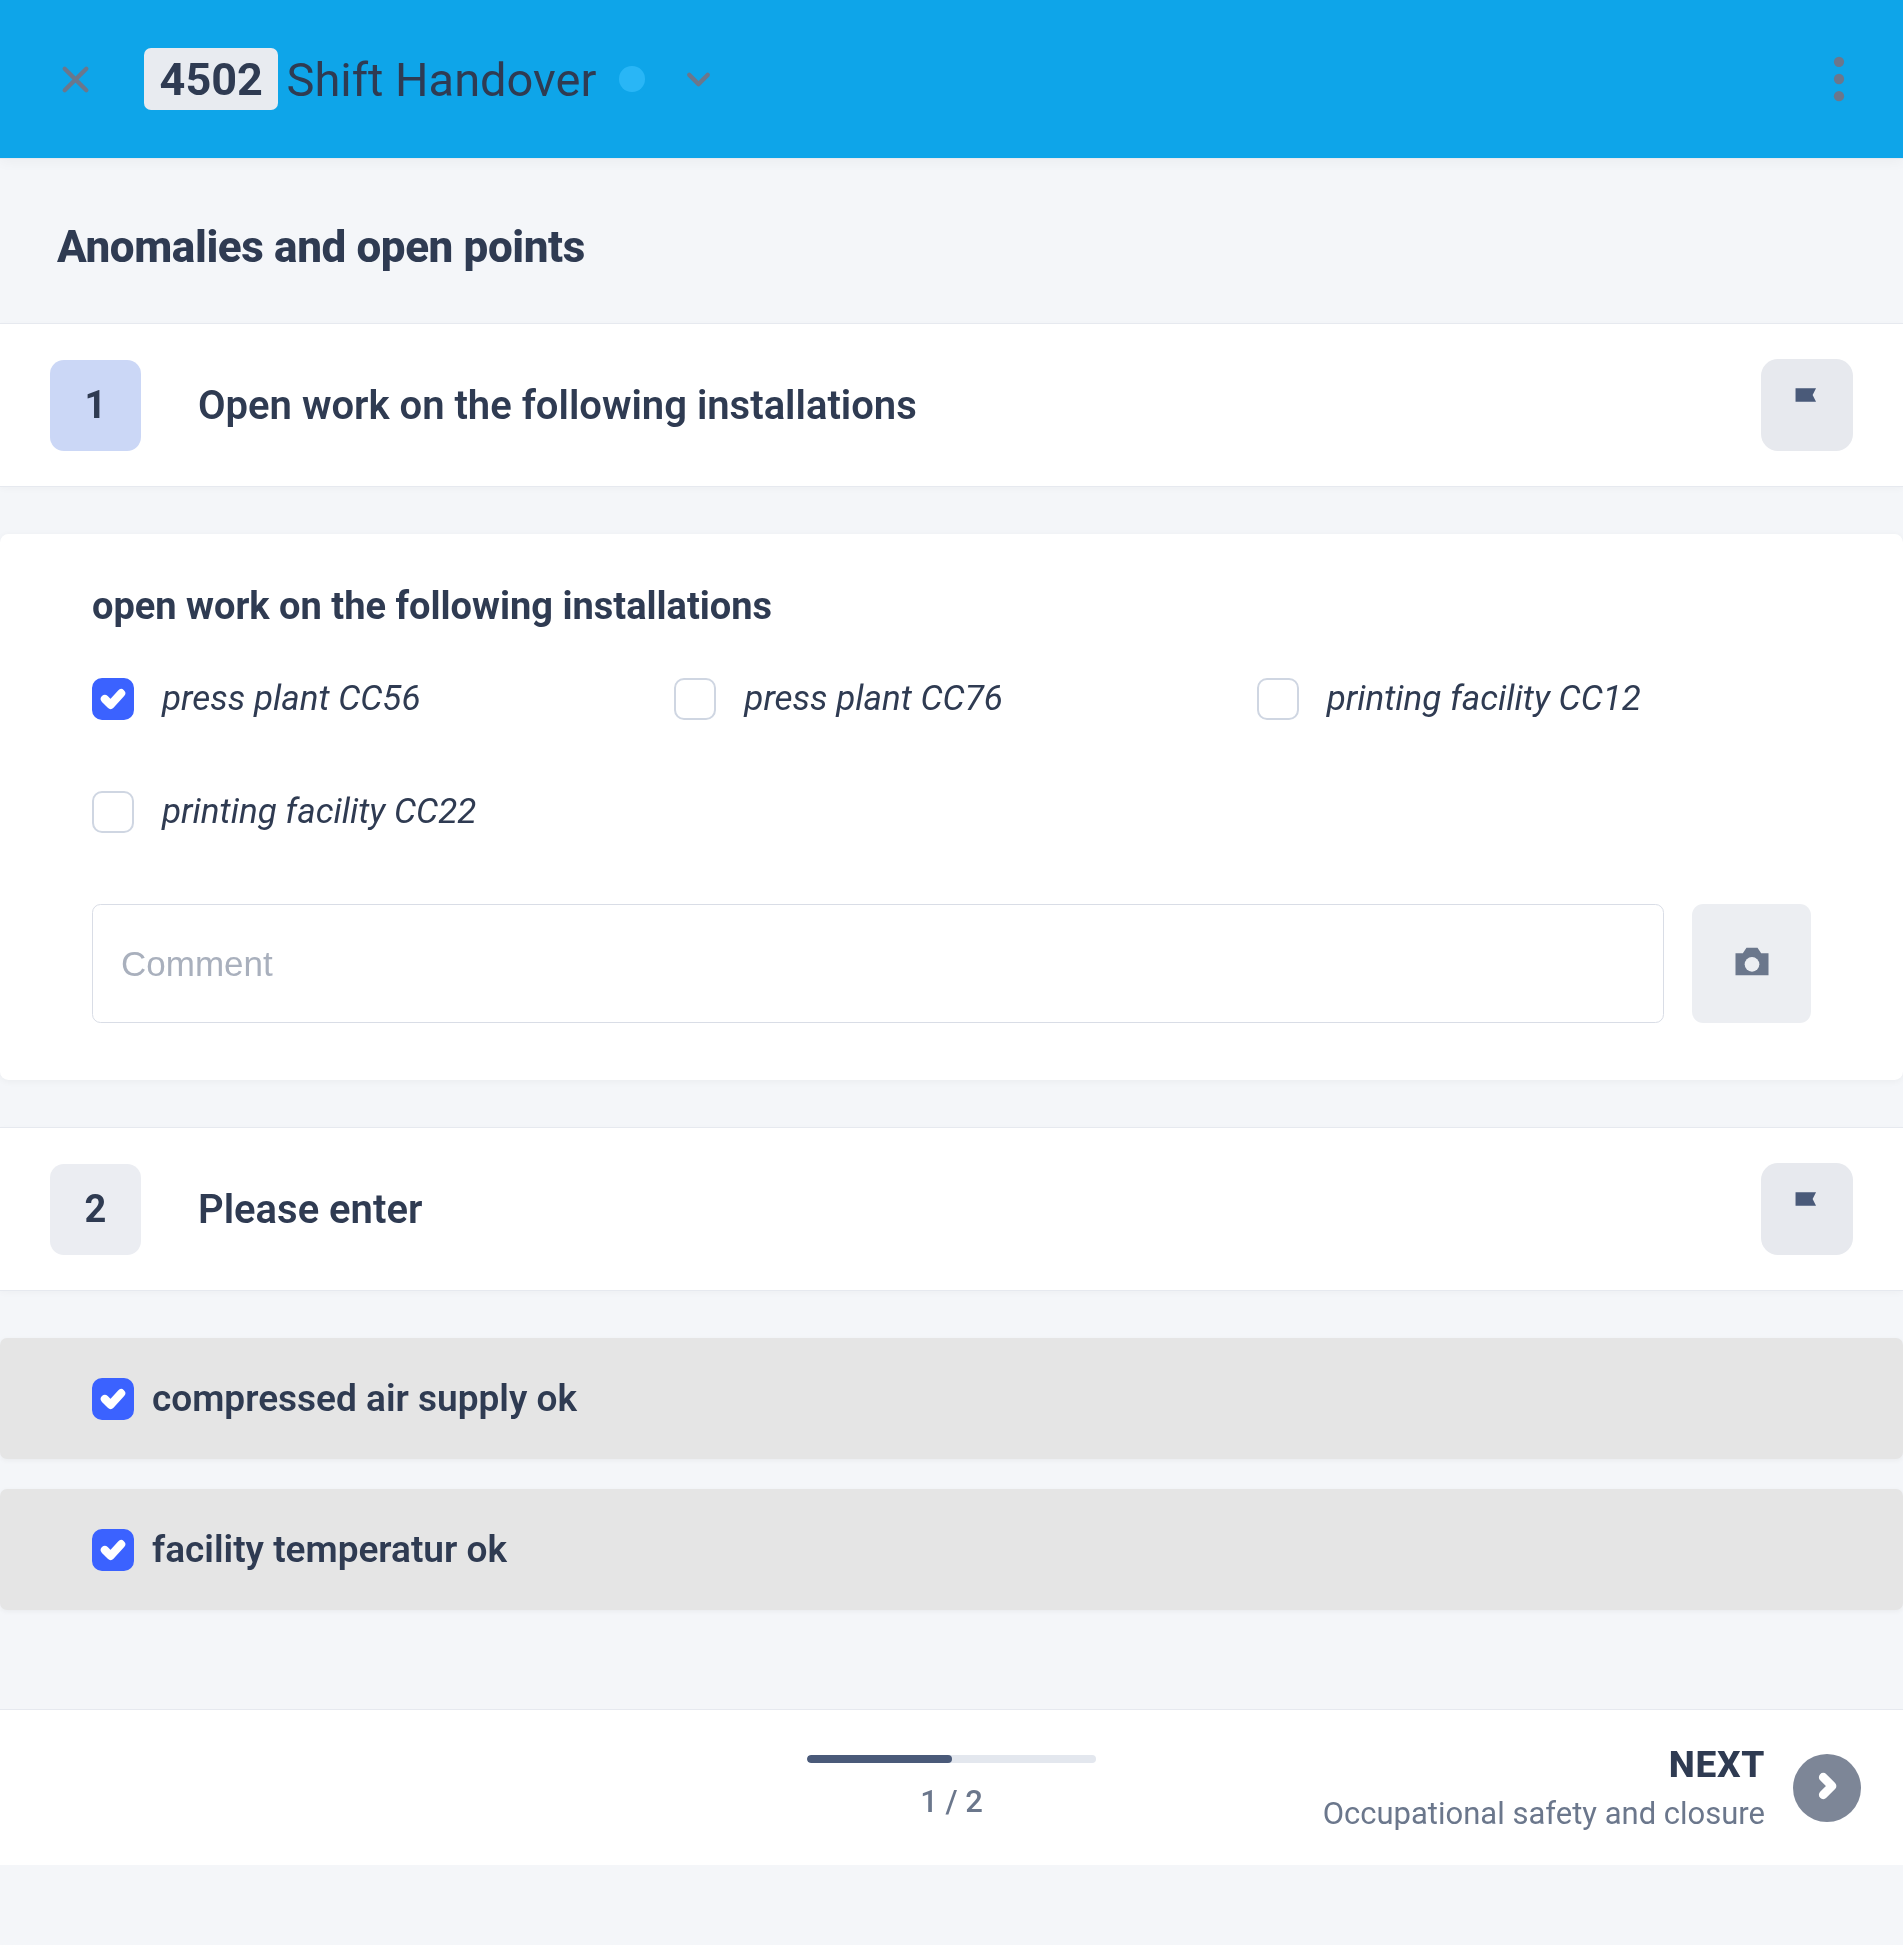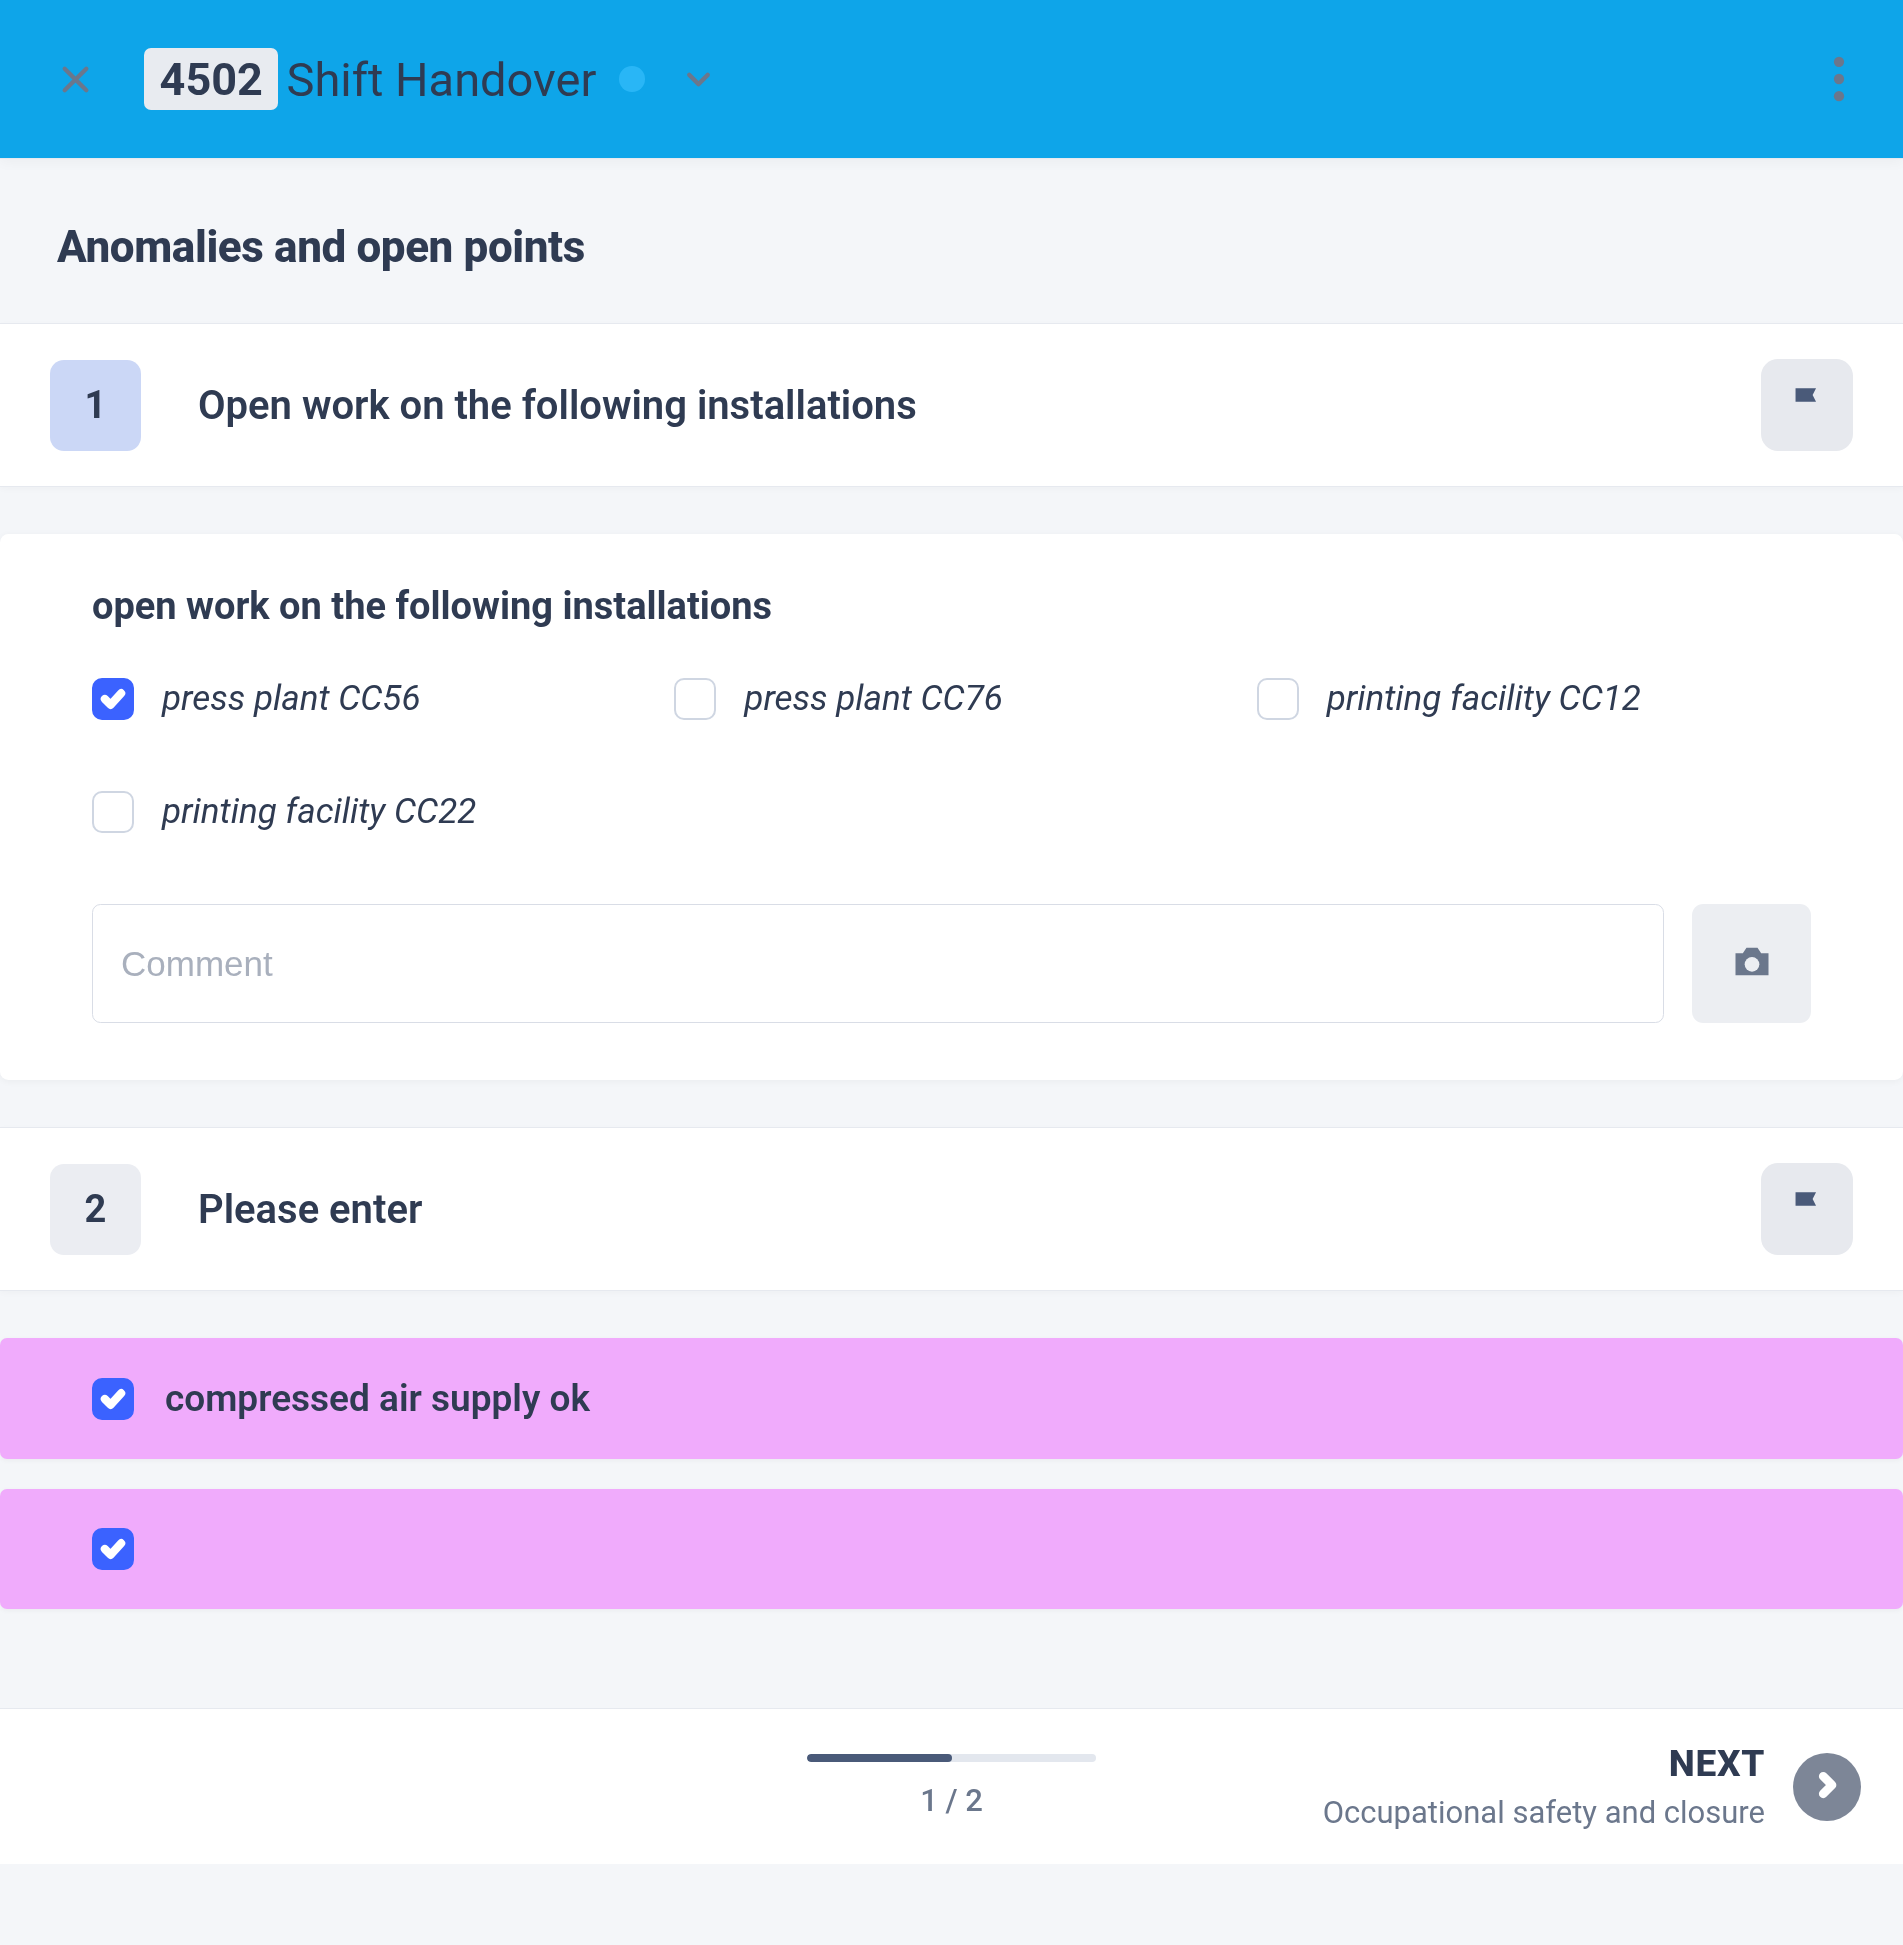--- a/index.html
+++ b/index.html
@@ -141,26 +141,26 @@
     border-radius: 11.3px;
     background: #eceef2;
     display:flex; align-items:center; justify-content:center;
     cursor:pointer;
   }
   .camera-chip svg { width: 44px; height: 37px; fill:#6b778c; }
 
   
   .gap { height: 47px; }
   .list-item {
-    background:#f0abfc;
+    background:#e5e5e5;
     border-radius: 7px;
     box-shadow: 0 1.4px 5.7px rgba(0,0,0,0.04);
     display:flex; align-items:center;
     padding: 39px 92px;
-    gap: 31px;
+    gap: 18px;
     font-size: 37px; font-weight:600; color:#2f3b52;
     margin-top: 30px;
   }
   .list-item:first-of-type { margin-top: 0; }
 
   
   .content-pad { padding-bottom: 28px; }
   .footer {
     position: relative;
     background:#ffffff;
@@ -294,20 +294,21 @@
           </svg>
       </span>
       <span>compressed air supply ok</span>
     </div>
     <div class="list-item">
       <span class="cb checked">
         <svg viewBox="0 0 24 24">
             <path d="M5 12 L10 17 L19 7"></path>
           </svg>
       </span>
+      <span>facility temperatur ok</span>
     </div>
   </div>
 
   <div class="spacer-after-cards"></div>
 </div>
 
 <div class="footer">
   <div class="progress-wrap">
     <div class="progress-bar">
       <div class="progress-fill"></div>

